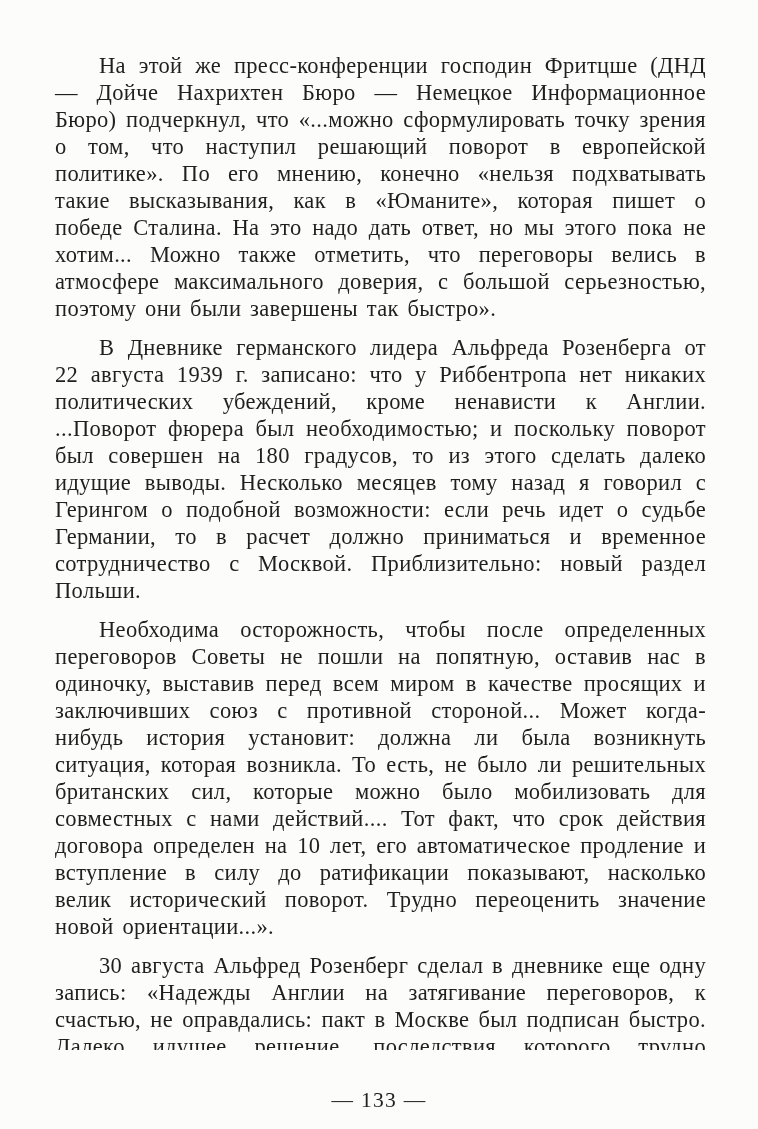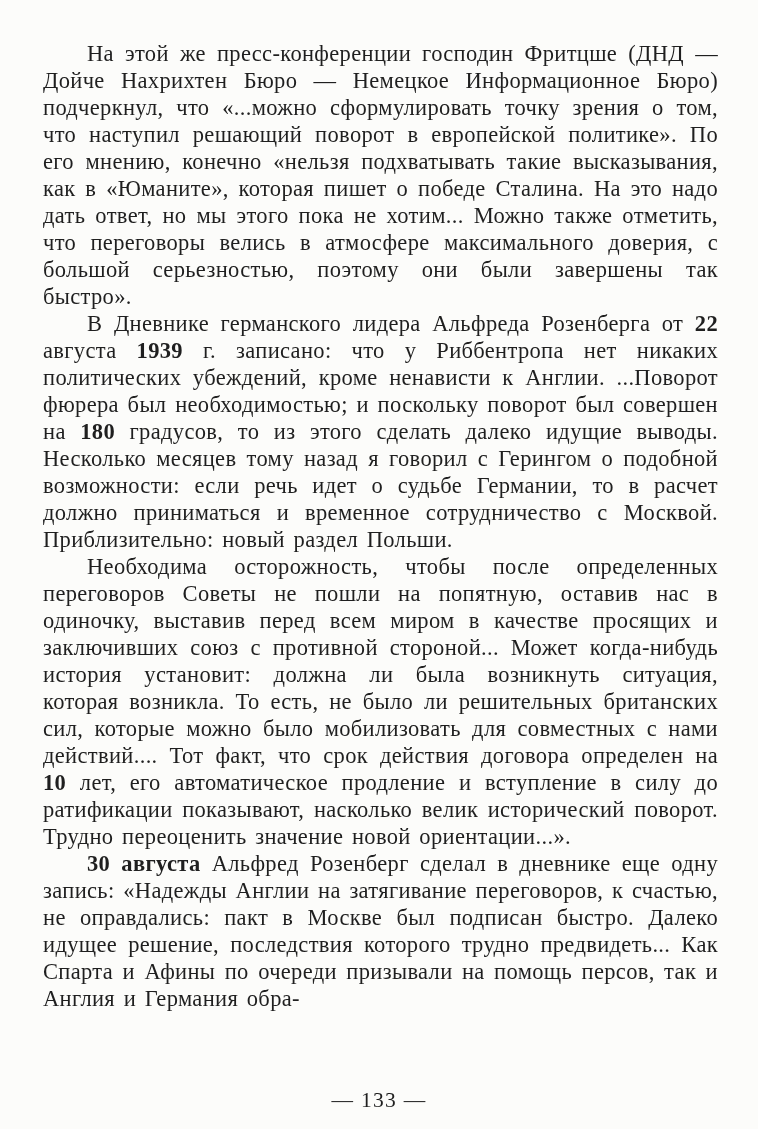--- a/index.html
+++ b/index.html
@@ -22,30 +22,30 @@
   }
   .text-block {
     position: absolute;
     top: 40px;
     left: 43px;
     width: 675px;
     max-height: 1010px;
     overflow: hidden;
   }
   .para {
-    margin: 0;
+    margin: 12px;
     font-size: 22.5px;
     line-height: 27px;
     text-align: justify;
     text-indent: 44px;
     word-spacing: 0.12em;
     letter-spacing: 0.015em;
   }
   .bold {
-    font-weight: bold;
+    font-weight: normal;
   }
   .page-number {
     position: absolute;
     top: 1088px;
     left: 0;
     width: 100%;
     text-align: center;
     font-size: 21.5px;
     letter-spacing: 0.06em;
   }

